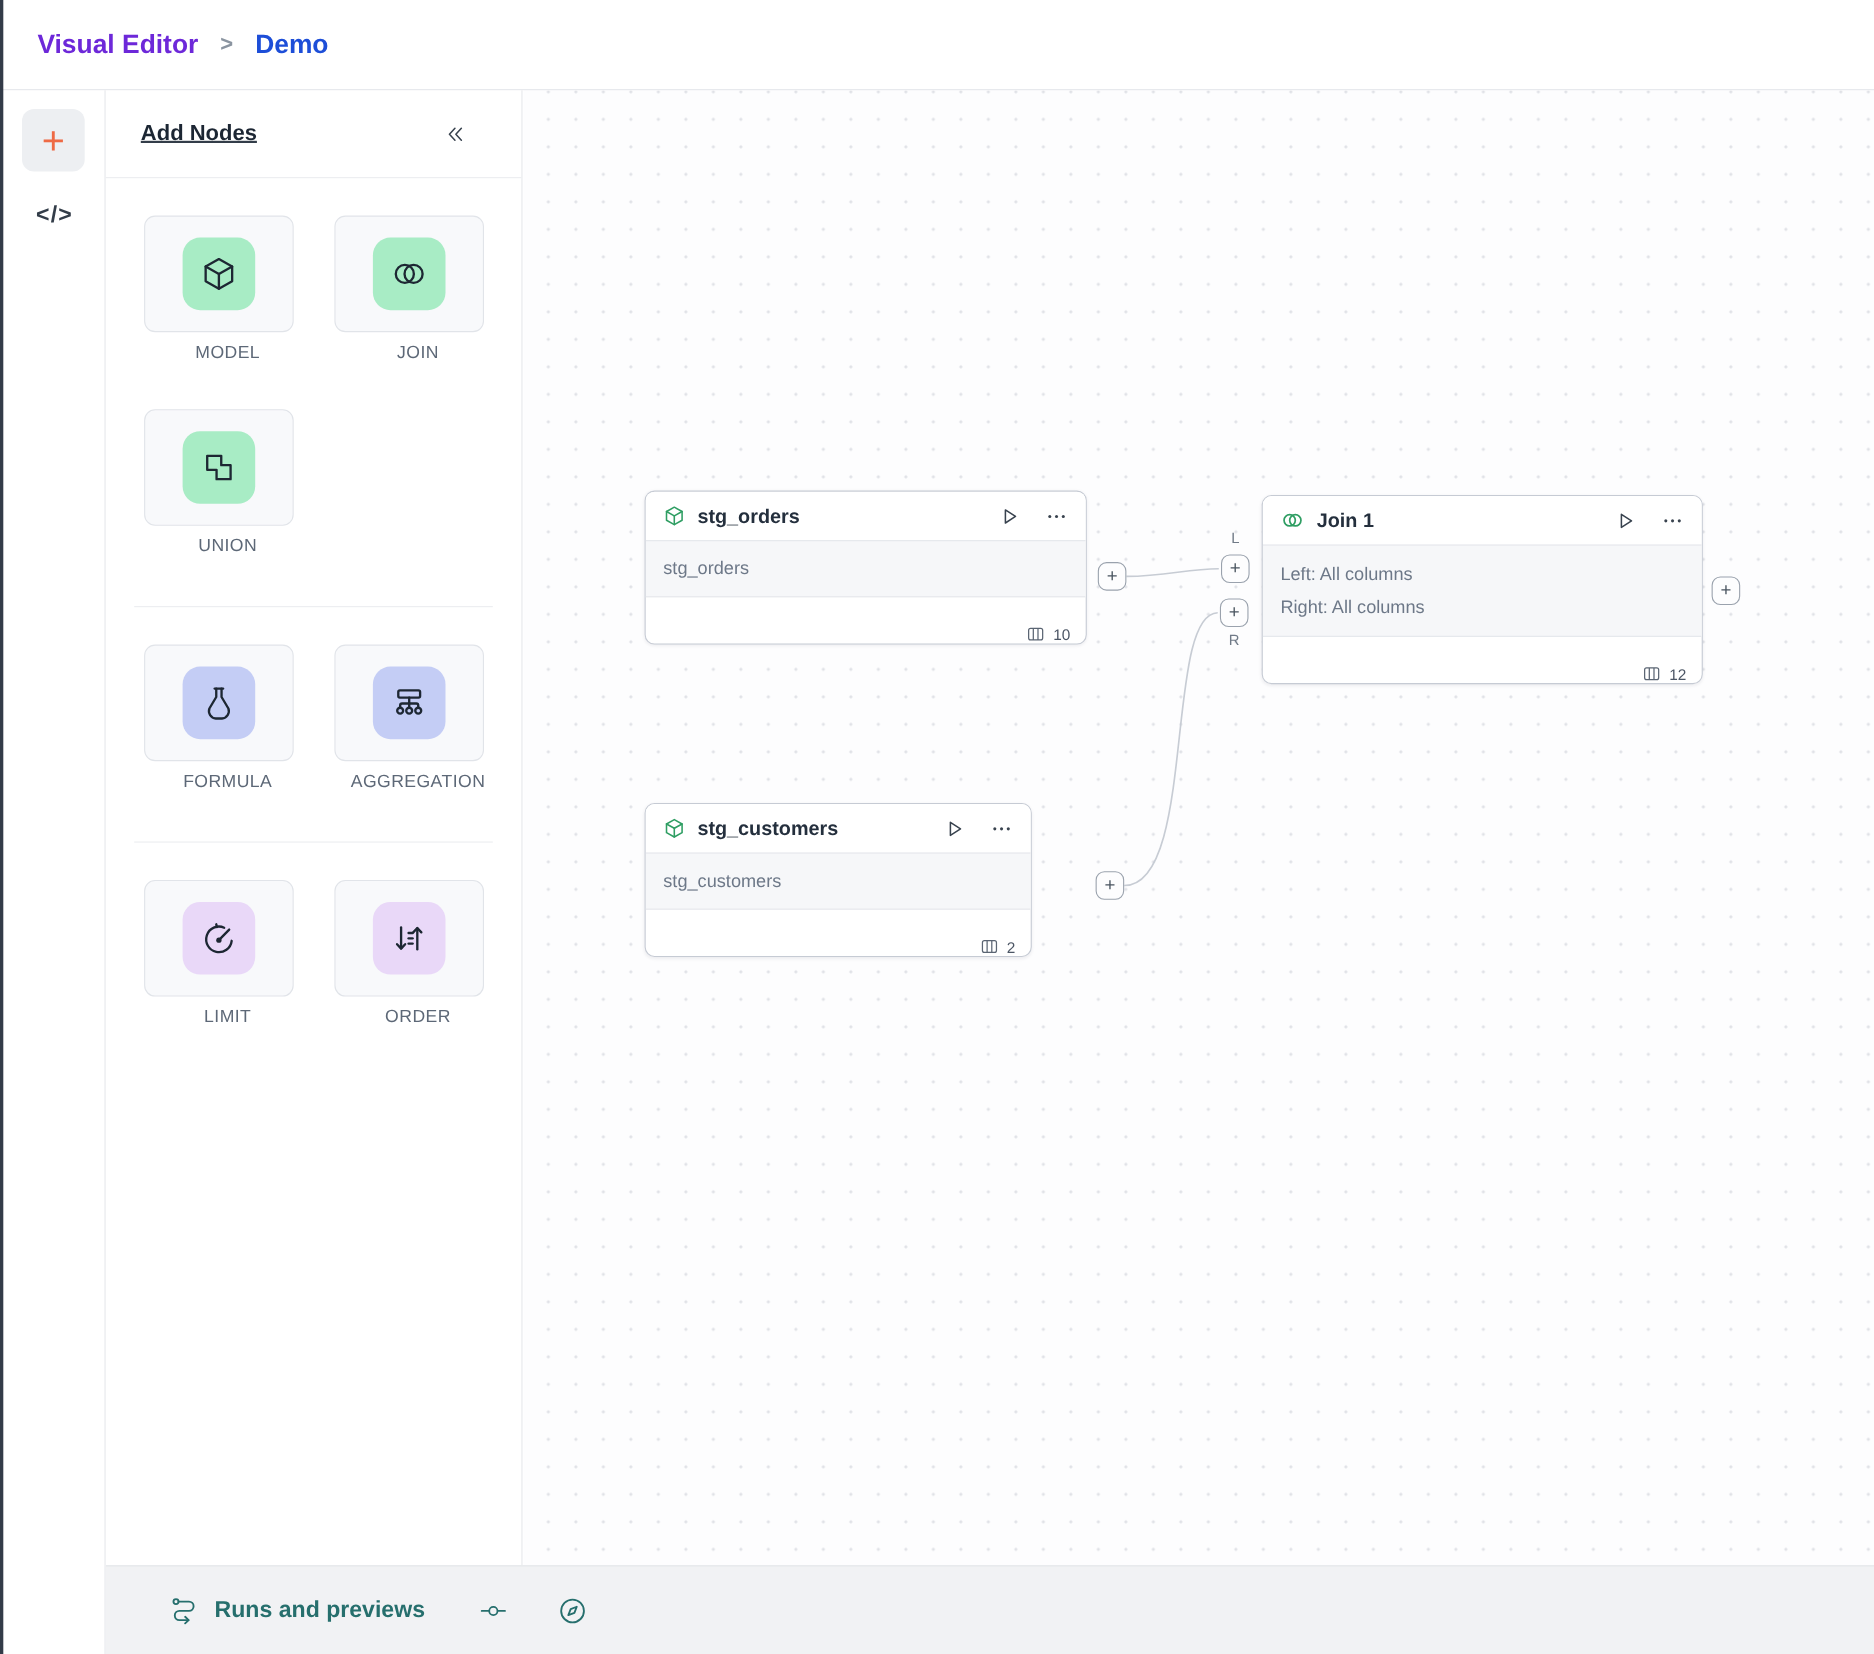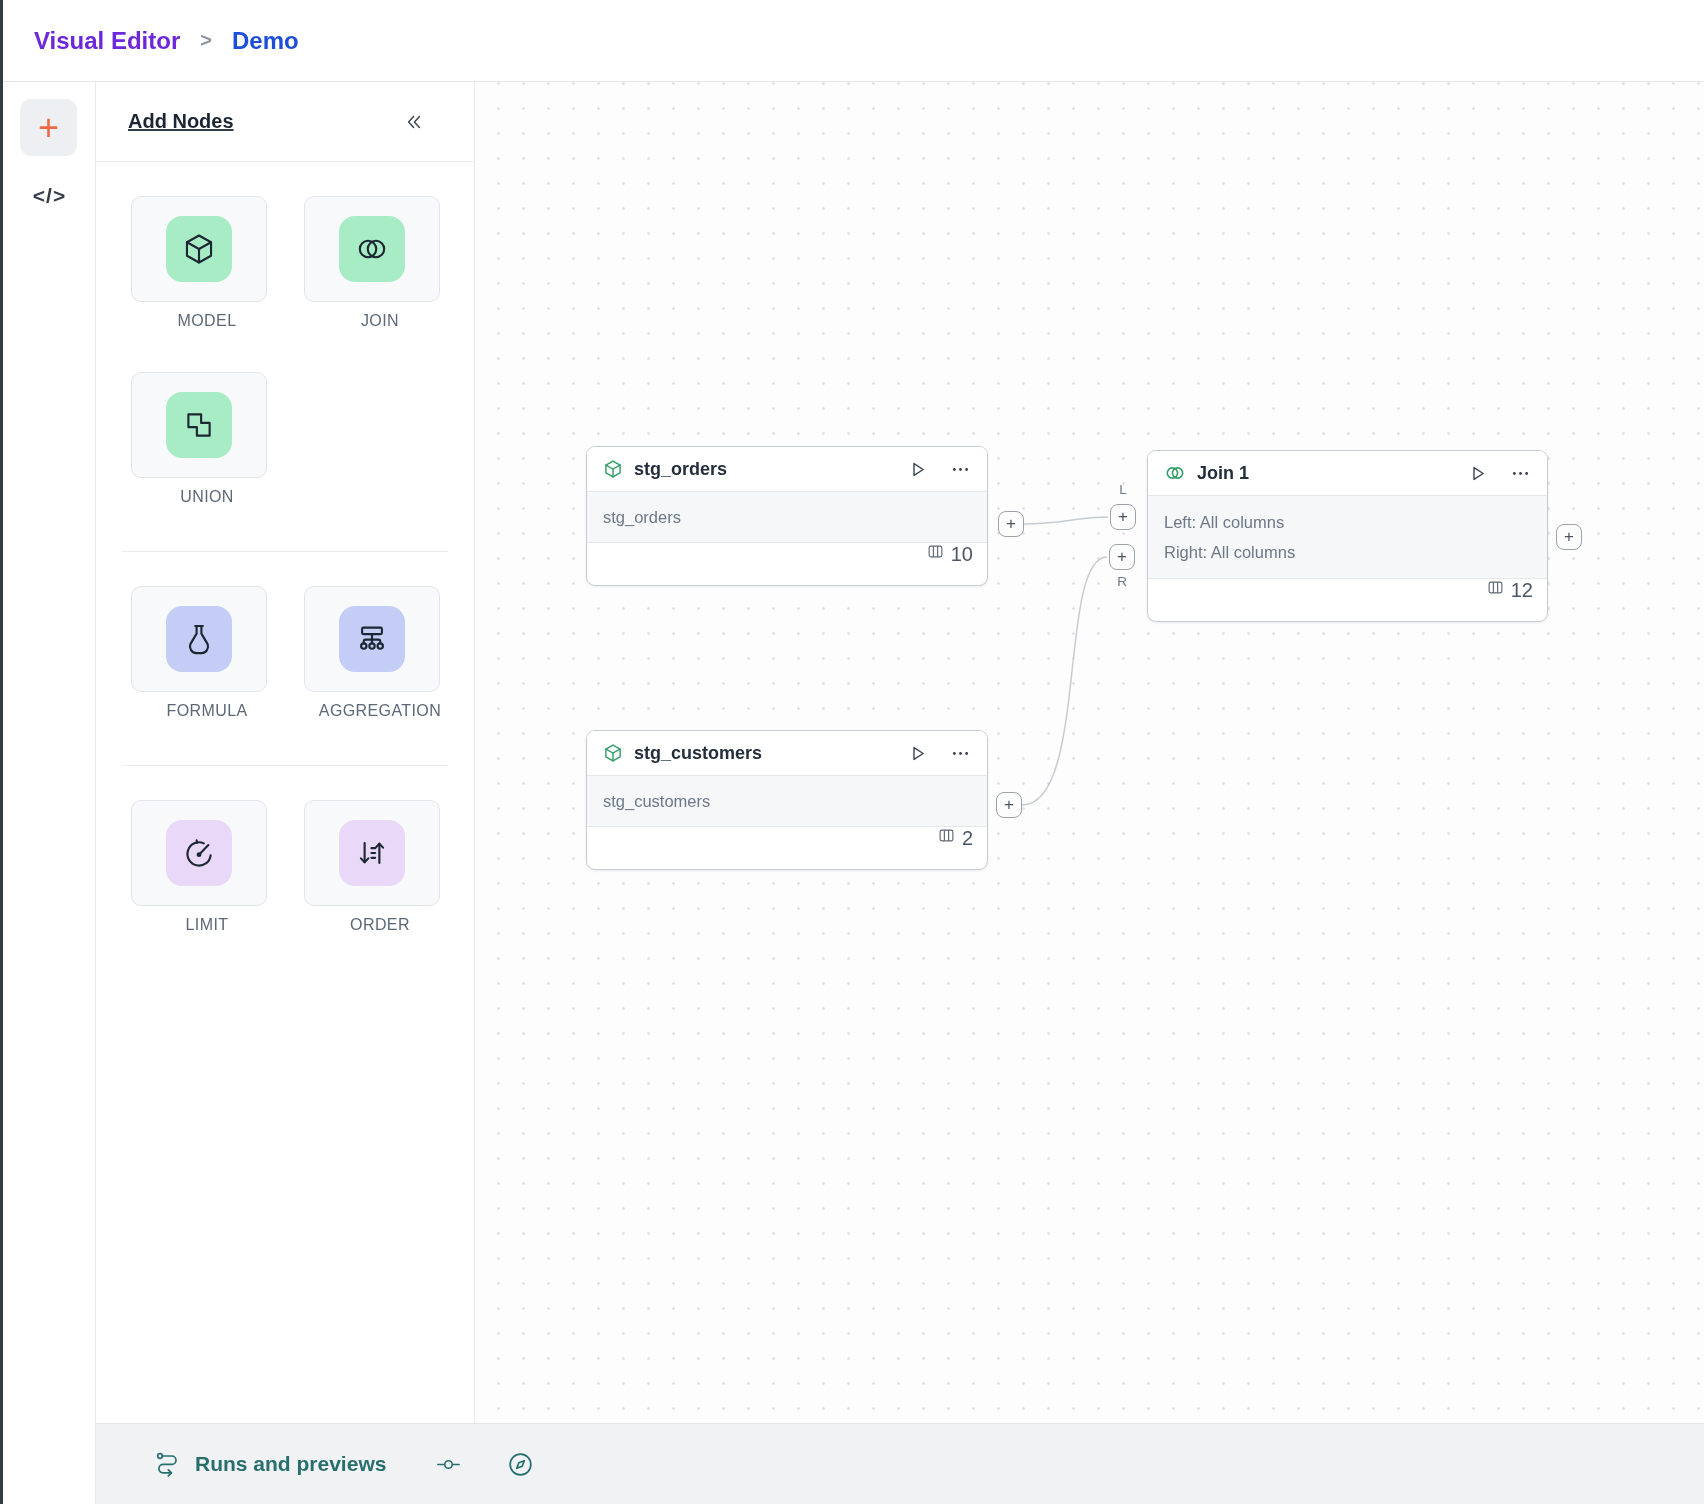--- a/index.html
+++ b/index.html
@@ -44,21 +44,21 @@
   .node { position:absolute; background:#fff; border:1.5px solid #c6cbd4; border-radius:9px; box-shadow:0 1px 3px rgba(22,32,52,0.07); overflow:hidden; }
   .node-head { height:44px; display:flex; align-items:center; gap:11px; padding:0 16px; background:#fff; }
   .node-title { font-size:18px; font-weight:700; color:#242f3d; }
   .node-actions { margin-left:auto; display:flex; align-items:center; gap:22px; }
   .node-actions .abtn { background:none; border:none; cursor:pointer; color:#39434f; display:flex; align-items:center; padding:0; }
   .node-body { background:#f6f7f9; border-top:1px solid #e5e7eb; border-bottom:1px solid #e5e7eb; padding:0 16px; }
   .node-row { font-size:16.5px; color:#6d7888; line-height:30px; }
   .node-body.single { height:52px; display:flex; align-items:center; }
   .node-body.single .node-row { line-height:normal; }
   .node-body.double { padding-top:11px; padding-bottom:11px; }
-  .node-foot { height:42px; display:flex; align-items:flex-start; justify-content:flex-end; gap:7px; padding:0 14px; color:#4c5665; font-size:20px; }
+  .node-foot { height:42px; display:flex; align-items:flex-end; justify-content:flex-end; gap:7px; padding:0 14px; color:#4c5665; font-size:14px; }
   .node-foot .colicon { color:#5b6573; display:flex; }
 
   .port { position:absolute; width:26px; height:26px; background:#fdfdfe; border:1.3px solid #9aa2ad; border-radius:8px; color:#4a5560; font-size:17px; line-height:22px; text-align:center; cursor:pointer; padding:0; font-family:"Liberation Sans", sans-serif; z-index:5; }
   .port-label { position:absolute; width:26px; text-align:center; font-size:13.5px; color:#707a87; z-index:5; }
 
   
   .runsbar { position:absolute; left:96px; right:0; bottom:0; height:81px; background:#f1f2f4; border-top:1px solid #e3e5e9; display:flex; align-items:center; padding-left:58px; z-index:15; }
   .runs-group { display:flex; align-items:center; gap:14px; color:#266f6d; cursor:pointer; }
   .runs-text { font-size:21px; font-weight:600; color:#266f6d; }
   .bar-icon { background:none; border:none; cursor:pointer; color:#266f6d; display:flex; align-items:center; padding:0; }
@@ -241,21 +241,21 @@
             <svg width="17" height="17" viewBox="0 0 24 24" fill="none" stroke="currentColor" stroke-width="1.6">
               <rect x="3" y="4.5" width="18" height="15" rx="2.5"></rect>
               <line x1="9" y1="4.5" x2="9" y2="19.5"></line>
               <line x1="15" y1="4.5" x2="15" y2="19.5"></line>
             </svg>
           </span>
         <span>10</span>
       </div>
     </div>
 
-    <div class="node" style="left:110px; top:648px; width:402px;">
+    <div class="node" style="left:110px; top:648px; width:352px;">
       <div class="node-head">
         <span style="display:flex; color:#2f9e63">
           <svg width="20" height="20" viewBox="0 0 24 24" fill="none" stroke="currentColor" stroke-width="1.7" stroke-linecap="round" stroke-linejoin="round">
               <path d="M12 2.5 L20.5 7.25 V16.75 L12 21.5 L3.5 16.75 V7.25 Z"></path>
               <path d="M3.5 7.25 L12 12 L20.5 7.25"></path>
               <path d="M12 12 V21.5"></path>
             </svg>
         </span>
         <span class="node-title">stg_customers</span>
         <span class="node-actions">

